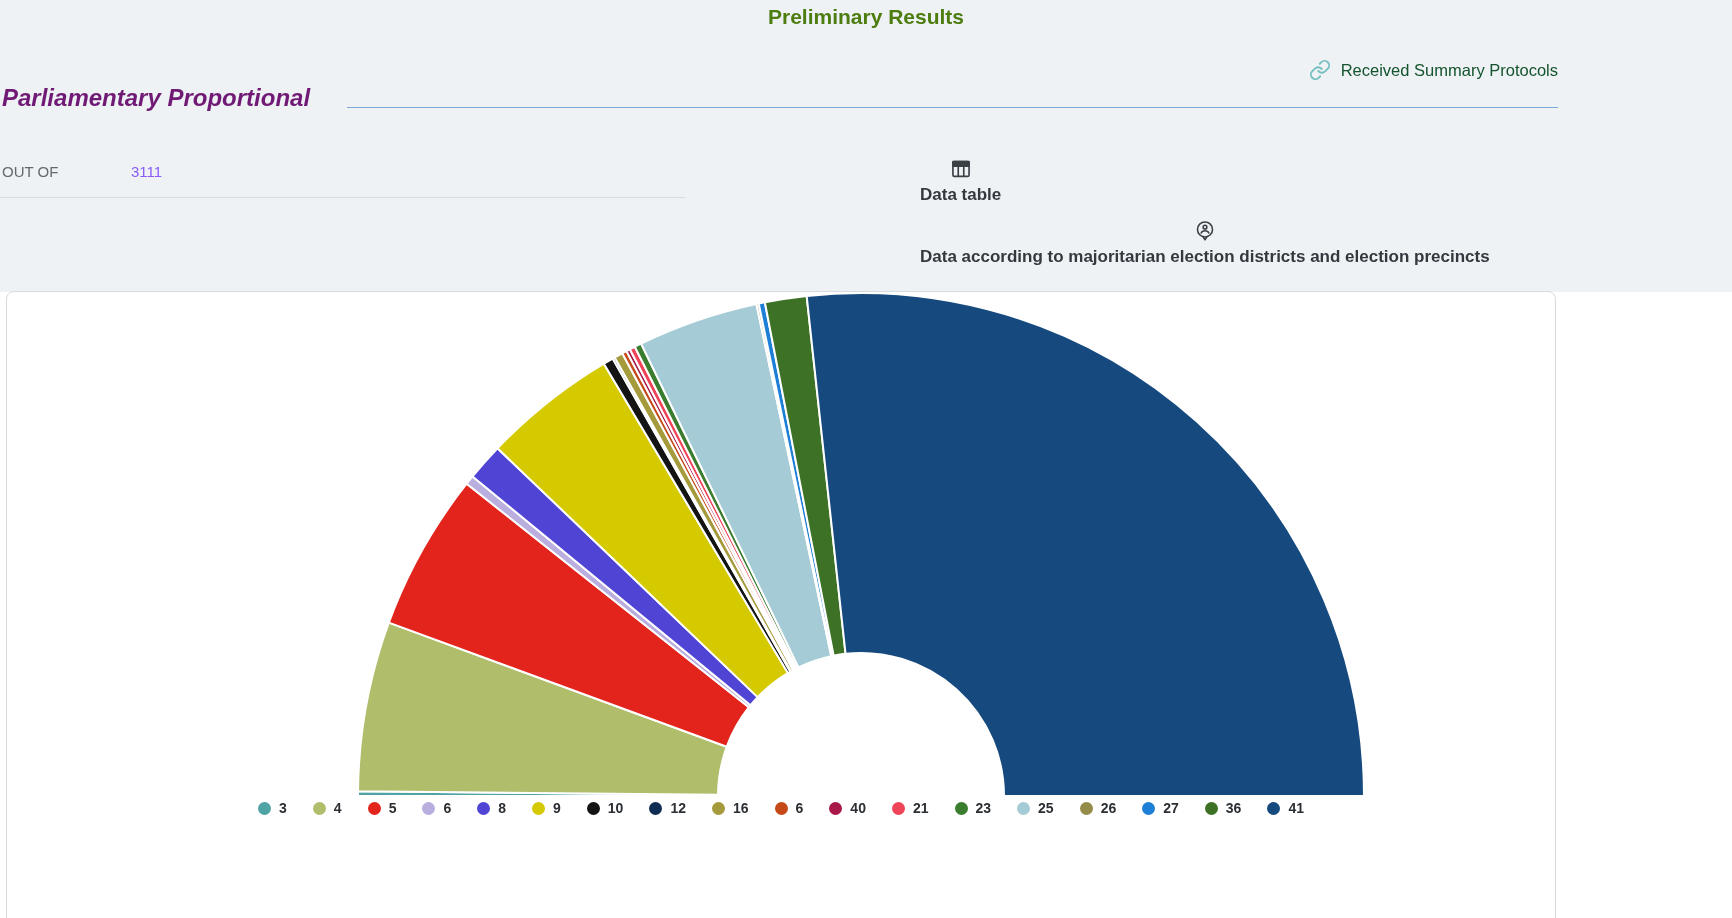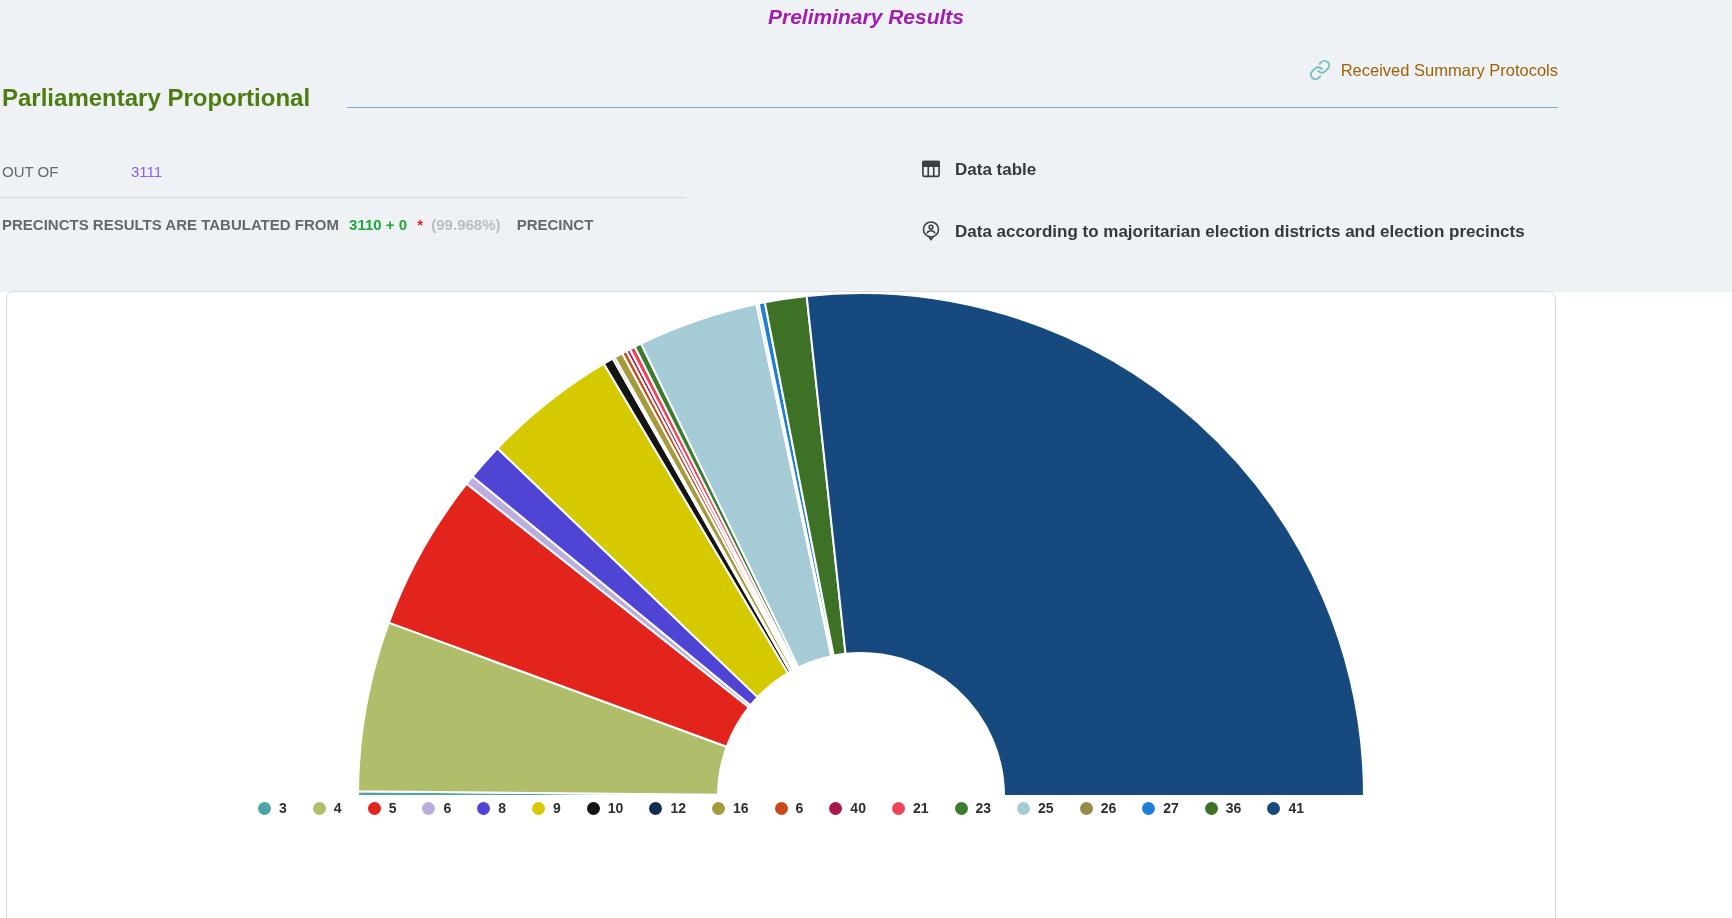--- a/index.html
+++ b/index.html
@@ -11,34 +11,34 @@
   }
   .header {
     position: absolute; top: 0; left: 0;
     width: 100%; height: 292px;
     background: #eef2f5;
   }
   .page-title {
     position: absolute; top: 5px; left: 0; width: 100%;
     text-align: center;
     font-size: 21px; font-weight: bold;
-    color: #a21caf;
-    font-style: italic;
+    color: #4d7c0f;
   }
   .protocols-link {
     position: absolute; top: 59px; right: 174px;
     display: flex; align-items: center; gap: 10px;
-    font-size: 16.5px; color: #a16207;
+    font-size: 16.5px; color: #14532d;
     cursor: pointer; white-space: nowrap;
   }
   .section-heading {
     position: absolute; top: 84px; left: 2px;
     font-size: 24px; font-weight: bold;
-    color: #4d7c0f;
+    color: #701a75;
     white-space: nowrap;
+    font-style: italic;
   }
   .heading-rule {
     position: absolute; top: 107px; left: 347px; right: 174px;
     height: 1px; background: #7ea8d8;
   }
   .stat-row1 {
     position: absolute; top: 163px; left: 2px; width: 690px;
     font-size: 15px; font-weight: normal; color: #63696e;
   }
   .stat-value { position: absolute; left: 129px; top: 0; color: #8b5cf6; }
@@ -50,23 +50,23 @@
     position: absolute; top: 216px; left: 2px;
     font-size: 15px; font-weight: bold; color: #63696e;
     white-space: nowrap;
   }
   .stat-row2 .green { color: #1ea73c; }
   .stat-row2 .red { color: #e3241d; padding-left: 6px; }
   .stat-row2 .pct { color: #b9bec3; padding-left: 4px; }
   .stat-row2 .suffix { padding-left: 12px; }
   .side-link {
     position: absolute; left: 920px;
-    display: flex; align-items: flex-end; gap: 13px;
+    display: flex; align-items: center; gap: 5px;
     font-size: 17px; font-weight: bold; color: #34393f;
-    cursor: pointer; white-space: nowrap;
+    cursor: pointer; white-space: nowrap; flex-direction: column;
   }
   .side-link.first { top: 158px; }
   .side-link.second { top: 220px; }
   .icon { flex: 0 0 auto; display: block; }
   .chart-card {
     position: absolute; top: 291px; left: 6px;
     width: 1550px; height: 640px;
     background: #ffffff;
     border: 1px solid #d6dbe0;
     border-radius: 8px 8px 0 0;
@@ -107,27 +107,20 @@
   </div>
 
   <div class="section-heading">Parliamentary Proportional</div>
   <div class="heading-rule"></div>
 
   <div class="stat-row1">
     <span>OUT OF</span>
     <span class="stat-value">3111</span>
   </div>
   <div class="stat-divider"></div>
-  <div class="stat-row2">
-    <span>PRECINCTS RESULTS ARE TABULATED FROM</span>
-    <span class="green" style="padding-left:6px;">3110 + 0</span>
-    <span class="red">*</span>
-    <span class="pct">(99.968%)</span>
-    <span class="suffix">PRECINCT</span>
-  </div>
 
   <div class="side-link first">
     <svg class="icon" width="22" height="22" viewBox="0 0 24 24" fill="none" stroke="#3a4046" stroke-width="1.8" stroke-linejoin="round">
       <rect x="3.2" y="4" width="17.6" height="16" rx="1.5"></rect>
       <path d="M3.2 4h17.6v5H3.2z" fill="#3a4046"></path>
       <line x1="9" y1="9" x2="9" y2="20"></line>
       <line x1="15" y1="9" x2="15" y2="20"></line>
     </svg>
     <span>Data table</span>
   </div>

